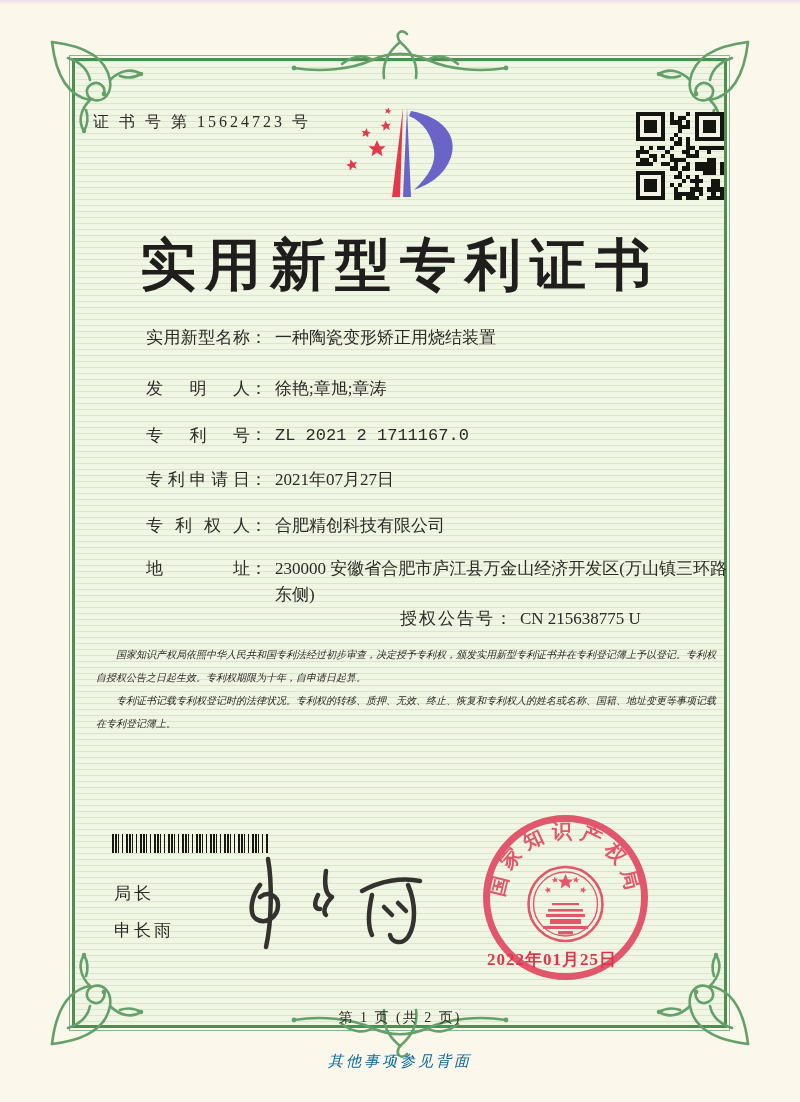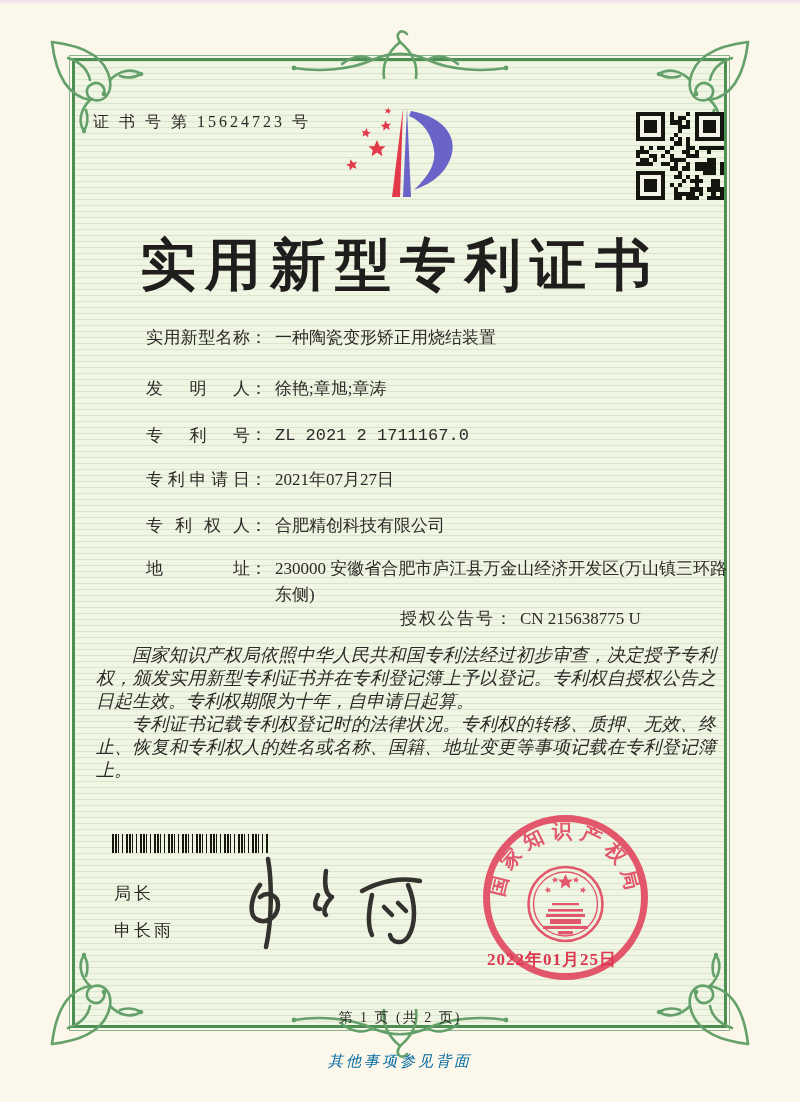--- a/index.html
+++ b/index.html
@@ -89,22 +89,23 @@
   .row-filing{top:467px;}
   .row-patentee{top:513px;}
   .row-address{top:556px;white-space:normal;}
   .row-address .field-value{width:452px;}
   .row-grant{top:606px;}
   .grant-no-pair{position:absolute;left:254px;top:0;white-space:nowrap;}
   .grant-no-pair .field-label{width:auto;letter-spacing:2px;}
 
   .paragraphs{
     position:absolute;left:96px;top:644px;width:620px;
-    font-size:18px;line-height:23px;text-align:justify;
+    font-size:10px;line-height:23px;text-align:justify;
     font-style:italic;
+    font-family:Liberation Mono, monospace;
   }
   .paragraphs p{text-indent:2em;}
 
   .barcode{
     position:absolute;left:112px;top:834px;width:156px;height:19px;
     background:repeating-linear-gradient(90deg,
       #17170f 0 2px,transparent 2px 3px,
       #17170f 3px 5px,transparent 5px 6px,
       #17170f 6px 7px,transparent 7px 10px,
       #17170f 10px 11px,transparent 11px 14px);

